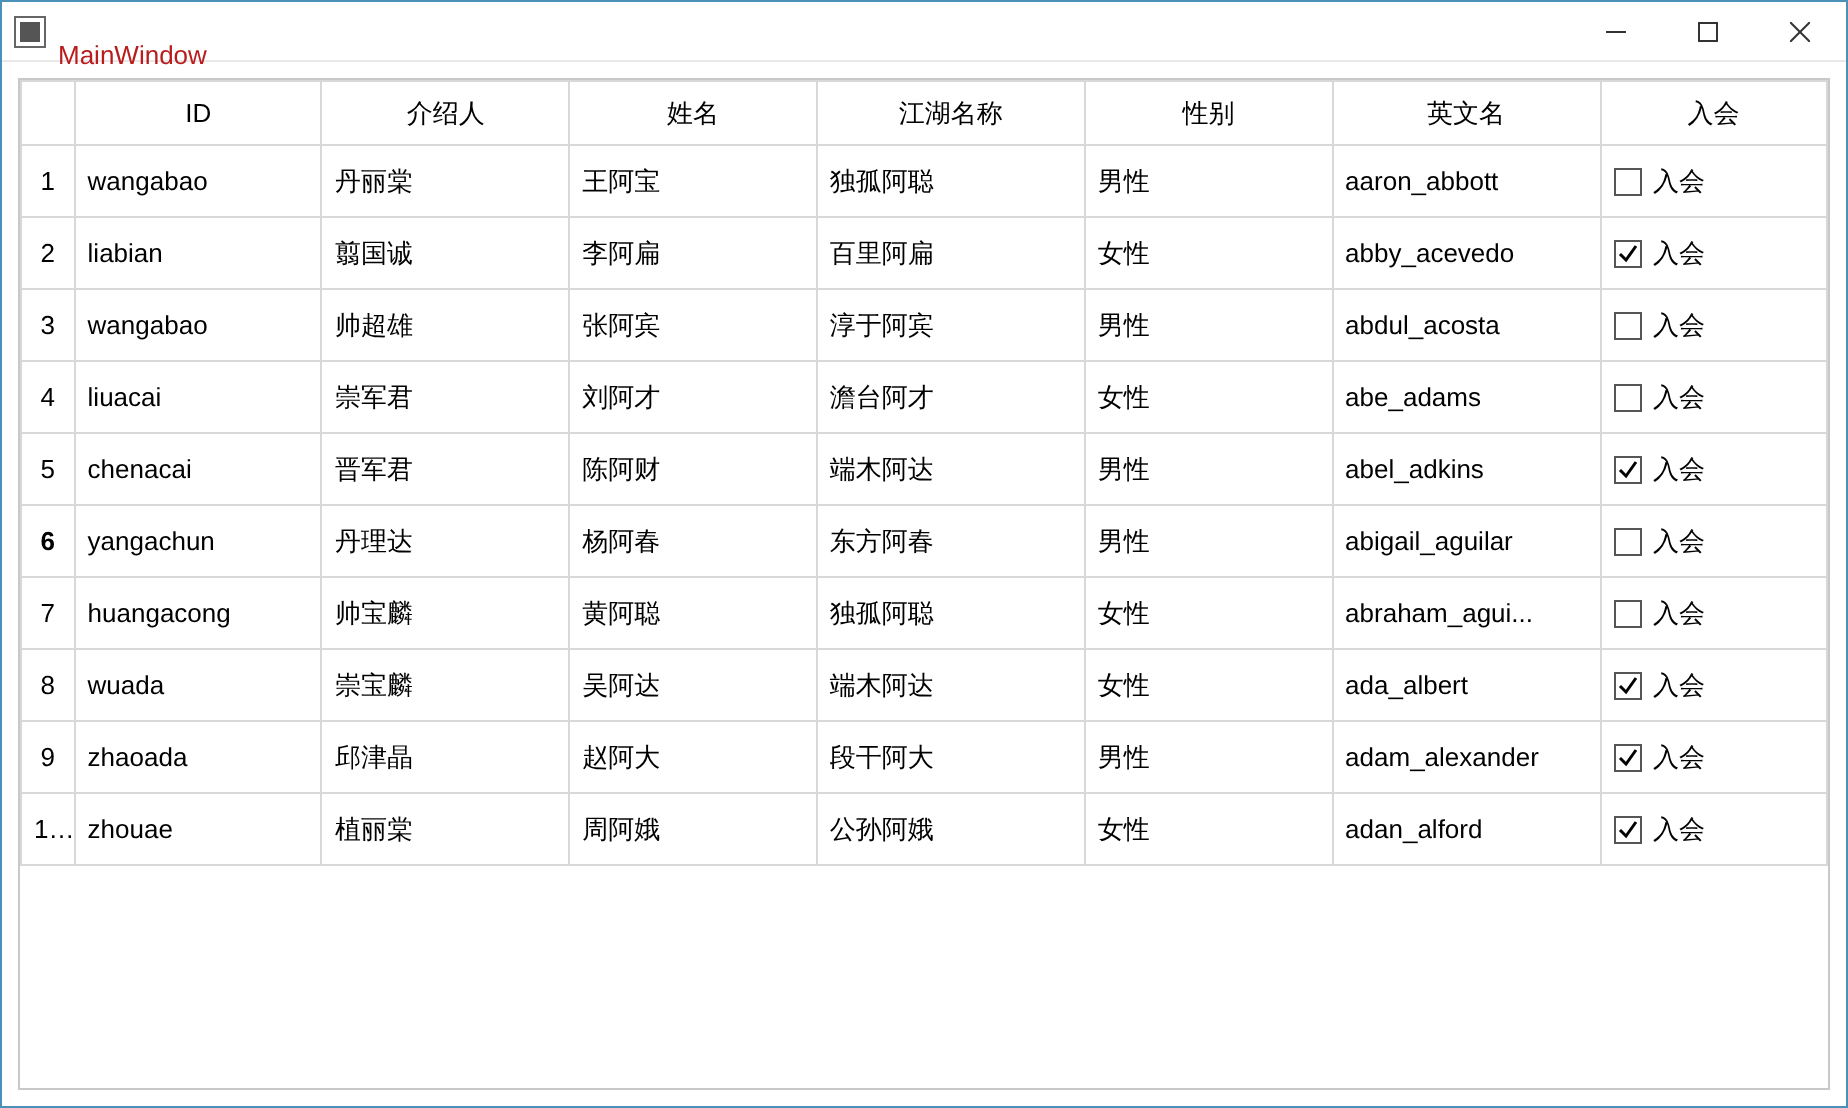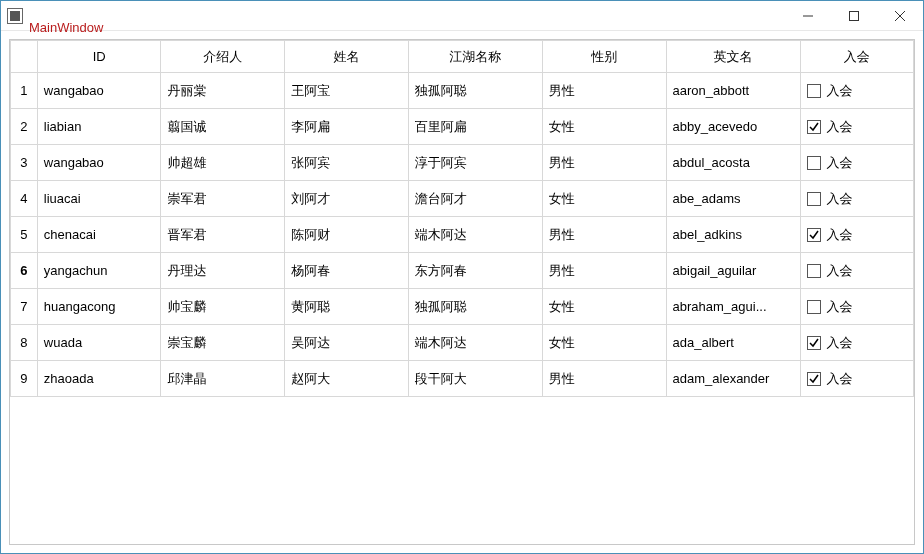--- a/index.html
+++ b/index.html
@@ -309,18 +309,37 @@
                 <div class="cb-cell">
                   <span class="cb checked">
                     <svg viewBox="0 0 10 10">
                       <polyline points="1,5 4,8 9,1" fill="none" stroke="#000" stroke-width="1.5"></polyline>
                     </svg>
                   </span>
                   <span>入会</span>
                 </div>
               </td>
             </tr>
+            <tr>
+              <td class="rownum">10</td>
+              <td>zhouae</td>
+              <td>植丽棠</td>
+              <td>周阿娥</td>
+              <td>公孙阿娥</td>
+              <td>女性</td>
+              <td>adan_alford</td>
+              <td>
+                <div class="cb-cell">
+                  <span class="cb checked">
+                    <svg viewBox="0 0 10 10">
+                      <polyline points="1,5 4,8 9,1" fill="none" stroke="#000" stroke-width="1.5"></polyline>
+                    </svg>
+                  </span>
+                  <span>入会</span>
+                </div>
+              </td>
+            </tr>
           </tbody>
       </table>
       <div class="blank-area"></div>
     </div>
   </div>
 </div>
 
 </body></html>

